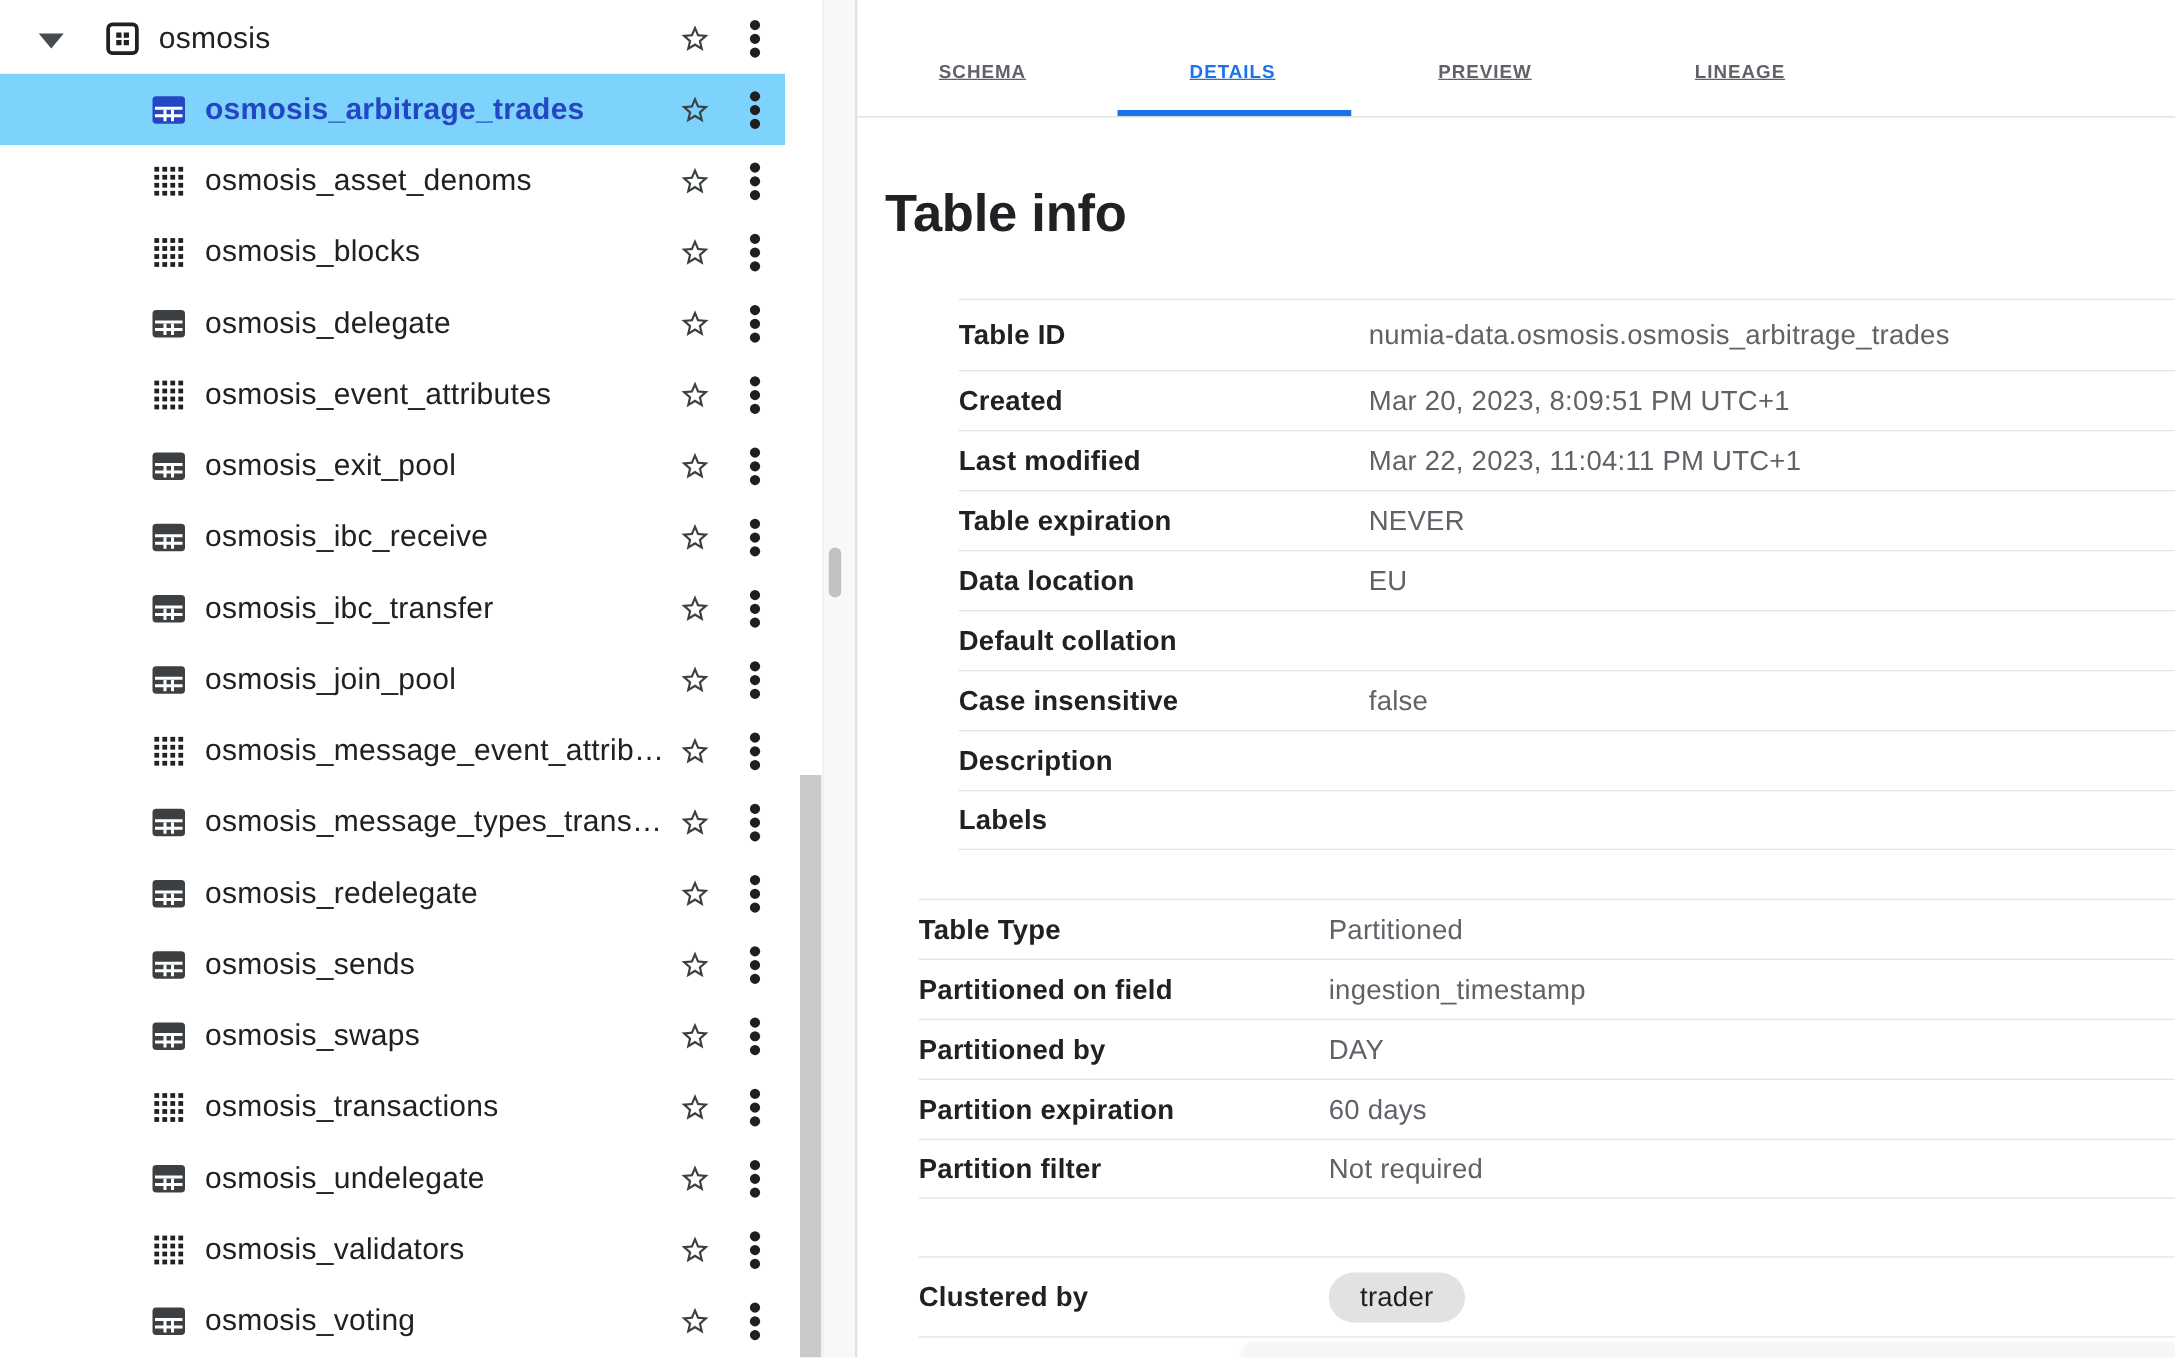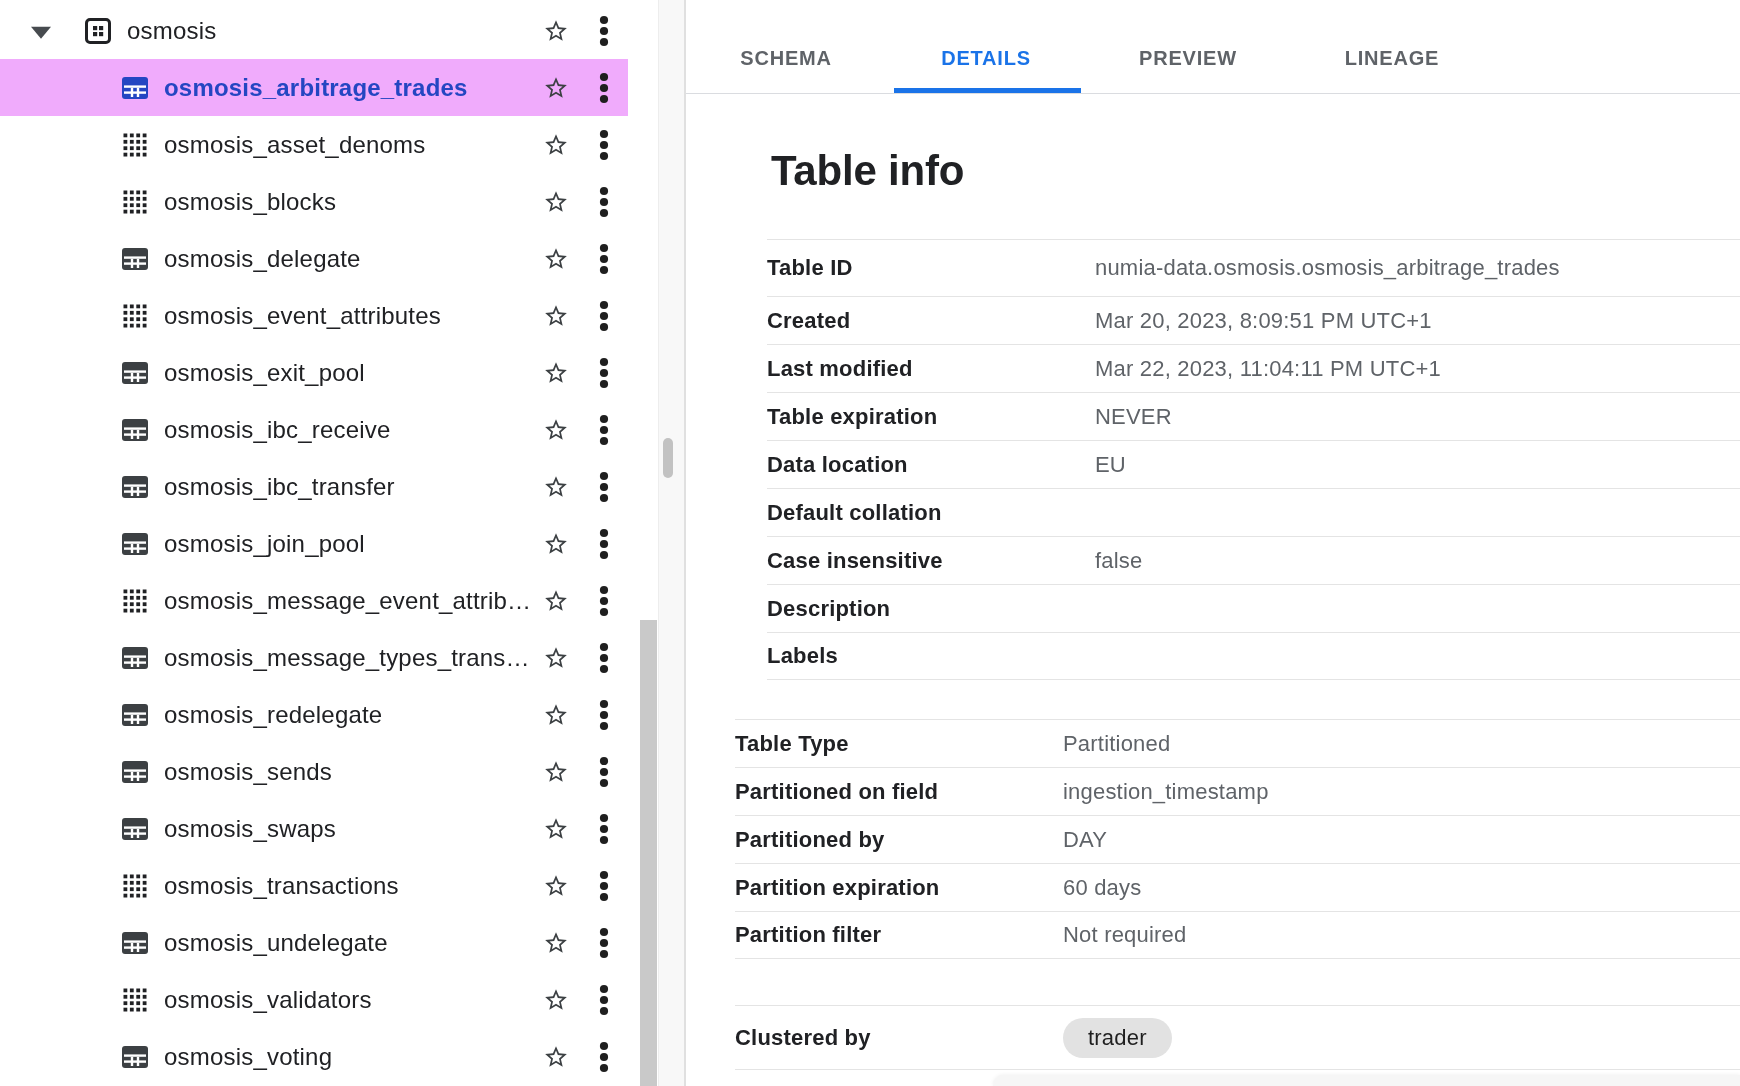--- a/index.html
+++ b/index.html
@@ -5,21 +5,21 @@
   html,body{margin:0;padding:0;}
   body{
     width:1740px;height:1086px;position:relative;overflow:hidden;
     background:#ffffff;color:#202124;
     font-family:"Liberation Sans", sans-serif;
   }
   
   #explorer{position:absolute;left:0;top:0;width:658px;height:1086px;background:#fff;}
   #explorer-tree{position:absolute;left:0;top:2px;width:628px;}
   .tree-row{position:relative;height:57px;width:628px;}
-  .tree-row.selected{background:#f0abfc;}
+  .tree-row.selected{background:#7dd3fc;}
   .expander{
     position:absolute;left:31px;top:50%;transform:translateY(-35%);
     width:0;height:0;border-left:10px solid transparent;border-right:10px solid transparent;
     border-top:12px solid #474b4f;
   }
   .ds-icon{position:absolute;left:83px;top:50%;transform:translateY(-50%);width:30px;height:30px;}
   .tree-label{
     position:absolute;left:164px;top:50%;transform:translateY(-50%);
     font-size:24px;color:#202124;white-space:nowrap;letter-spacing:0.2px;
   }
@@ -31,27 +31,27 @@
   .kebab-btn{position:absolute;left:592px;top:50%;transform:translateY(-50%);width:24px;height:34px;cursor:pointer;background:none;border:none;padding:0;}
   
   #sidebar-vscroll-thumb{position:absolute;left:640px;top:620px;width:17px;height:466px;background:#c9c9c9;}
   #gutter-track{position:absolute;left:658px;top:0;width:26px;height:1086px;background:#f8f8f8;border-left:1px solid #ededed;}
   #gutter-thumb{position:absolute;left:663px;top:438px;width:10px;height:40px;border-radius:5px;background:#c2c2c2;}
   #panel-divider{position:absolute;left:684px;top:0;width:2px;height:1086px;background:#e0e0e0;}
   
   #main{position:absolute;left:686px;top:0;width:1054px;height:1086px;background:#fff;}
   .tab{
     position:absolute;top:40px;height:36px;line-height:36px;transform:translateX(-50%);
-    font-size:20px;font-weight:600;letter-spacing:0.8px;color:#5f6368;cursor:pointer;white-space:nowrap;
+    font-size:15px;font-weight:600;letter-spacing:0.8px;color:#5f6368;cursor:pointer;white-space:nowrap;text-decoration:underline;
   }
   .tab.active{color:#1a73e8;}
   #tab-underline{position:absolute;left:894px;top:88px;width:187px;height:5px;background:#1a73e8;}
   #tabbar-border{position:absolute;left:686px;top:93px;width:1054px;height:1px;background:#dadce0;}
   #table-info-heading{
-    position:absolute;left:771px;top:147px;font-size:42px;line-height:48px;
+    position:absolute;left:708px;top:147px;font-size:42px;line-height:48px;
     font-weight:600;color:#202124;letter-spacing:-0.2px;
   }
   .info-section{position:absolute;left:735px;width:1005px;}
   .info-row{
     display:flex;align-items:center;height:48px;box-sizing:border-box;
     border-top:1px solid #e4e4e4;font-size:22px;
   }
   .info-section .info-row:last-child{border-bottom:1px solid #e4e4e4;}
   #section-table-info{top:239px;margin-left:32px;}
   #section-table-info .info-row:first-child{height:57px;}

